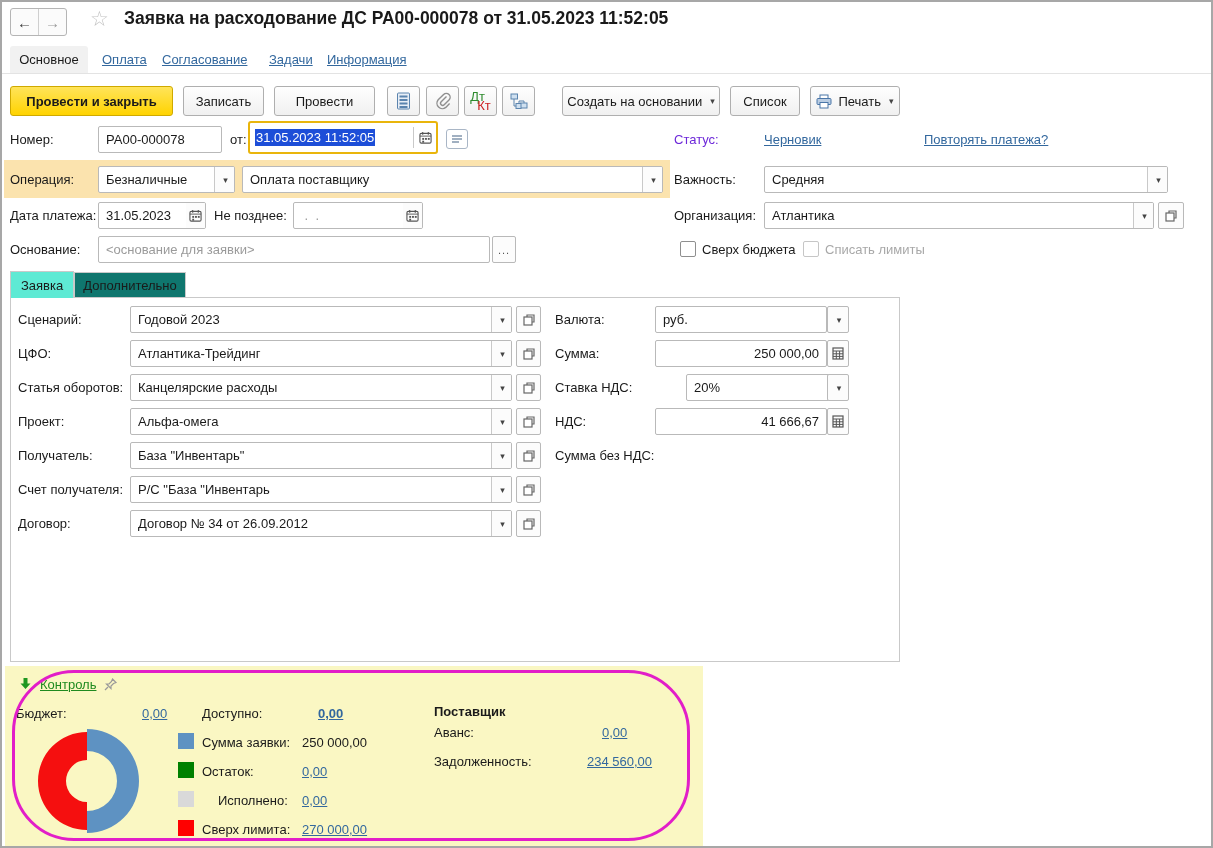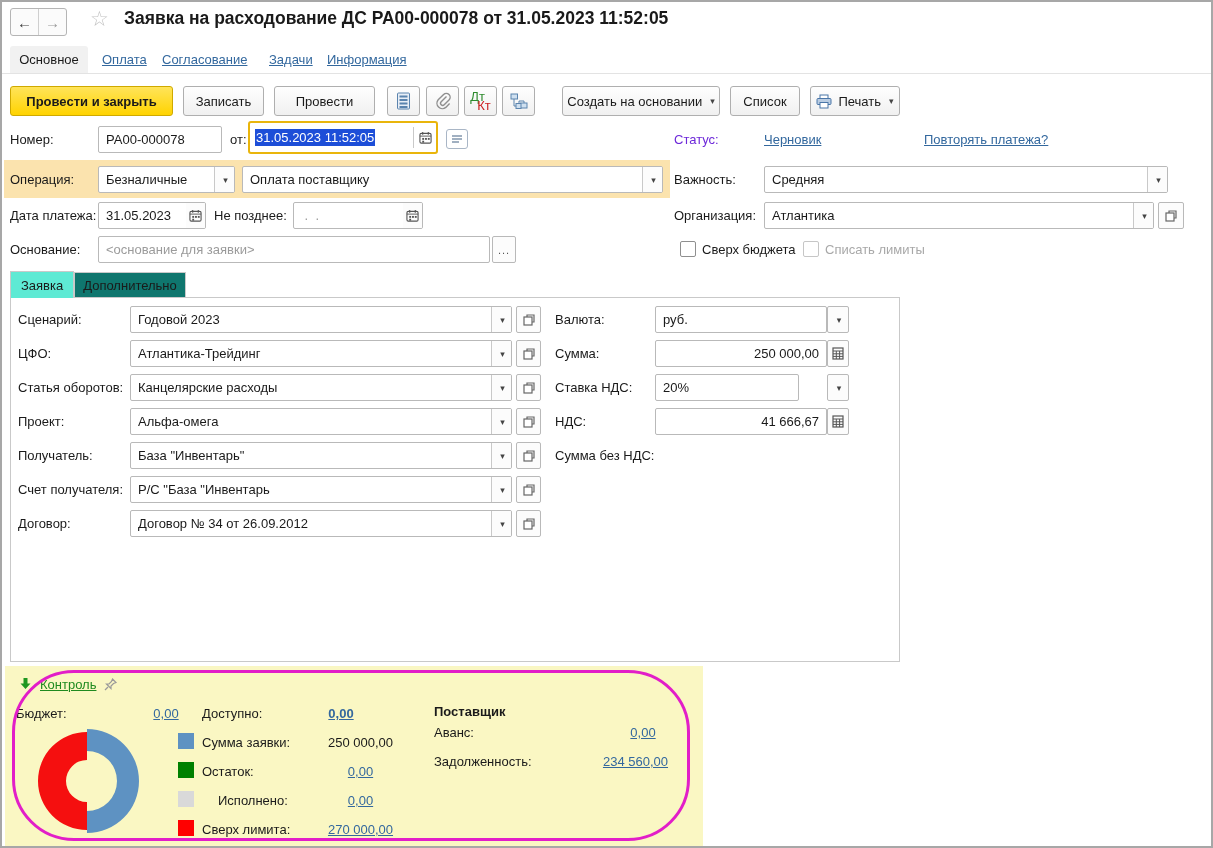--- a/index.html
+++ b/index.html
@@ -35,21 +35,21 @@
   .doctab.active{background:#5eead4;border:1px solid #c9c9c9;border-bottom:none;z-index:2}
   .doctab.idle{background:#0f766e;border:1px solid #c9c9c9}
   .panel{position:absolute;border:1px solid #c9c9c9;background:#fff}
   .oprow{position:absolute;background:#fbe3ae}
   .focusfrm{position:absolute;border:2px solid #e9b50c;border-radius:3px;background:#fff;
        box-sizing:border-box;display:flex;align-items:center}
   .sel{background:#1d4ed8;color:#fff;padding:1px 1px;margin-left:5px;white-space:nowrap}
   .ctl{position:absolute;background:#faf7c3}
   .ring{position:absolute;border:3px solid #e21ec8;border-radius:62px;box-sizing:border-box;pointer-events:none;z-index:5}
   .sq{position:absolute;width:16px;height:16px}
-  .rspan{position:absolute;text-align:center;white-space:nowrap}
+  .rspan{position:absolute;text-align:left;white-space:nowrap}
 </style>
 </head>
 <body>
 
 <div class="win">
 
   <div class="abs" style="left:8px;top:6px;width:55px;height:26px;border:1px solid #b5b5b5;border-radius:3px;display:flex;background:#fbfbfb">
     <div style="width:27px;display:flex;align-items:center;justify-content:center;border-right:1px solid #cfcfcf;cursor:pointer">
       <span style="color:#3c3c3c;font-size:15px">←</span>
     </div>
@@ -363,21 +363,21 @@
         <rect x="1" y="1" width="10" height="11" fill="none" stroke="#555" stroke-width="1.2"></rect>
         <line x1="1" y1="4" x2="11" y2="4" stroke="#555"></line>
         <line x1="4.3" y1="4" x2="4.3" y2="12" stroke="#555"></line>
         <line x1="7.6" y1="4" x2="7.6" y2="12" stroke="#555"></line>
         <line x1="1" y1="6.8" x2="11" y2="6.8" stroke="#555"></line>
         <line x1="1" y1="9.4" x2="11" y2="9.4" stroke="#555"></line>
       </svg>
   </div>
 
   <div class="lbl" style="left:553px;top:378px">Ставка НДС:</div>
-  <div class="inp" style="left:653px;top:372px;width:144px">
+  <div class="inp" style="left:684px;top:372px;width:144px">
     <span class="val">20%</span>
   </div>
   <div class="sqbtn" style="left:825px;top:372px;width:22px">
     <span class="caret">▾</span>
   </div>
 
   <div class="lbl" style="left:553px;top:412px">НДС:</div>
   <div class="inp" style="left:653px;top:406px;width:172px">
     <span class="val right">41 666,67</span>
   </div>

